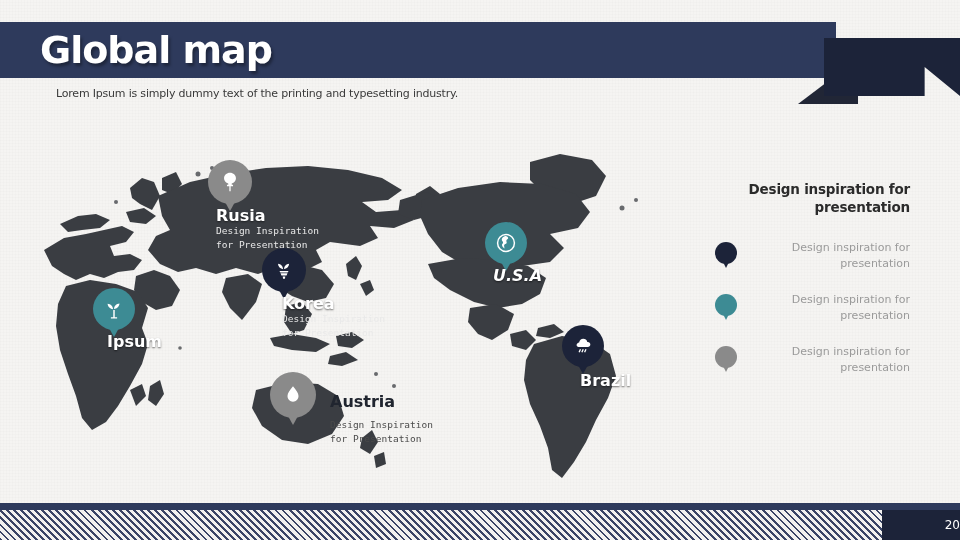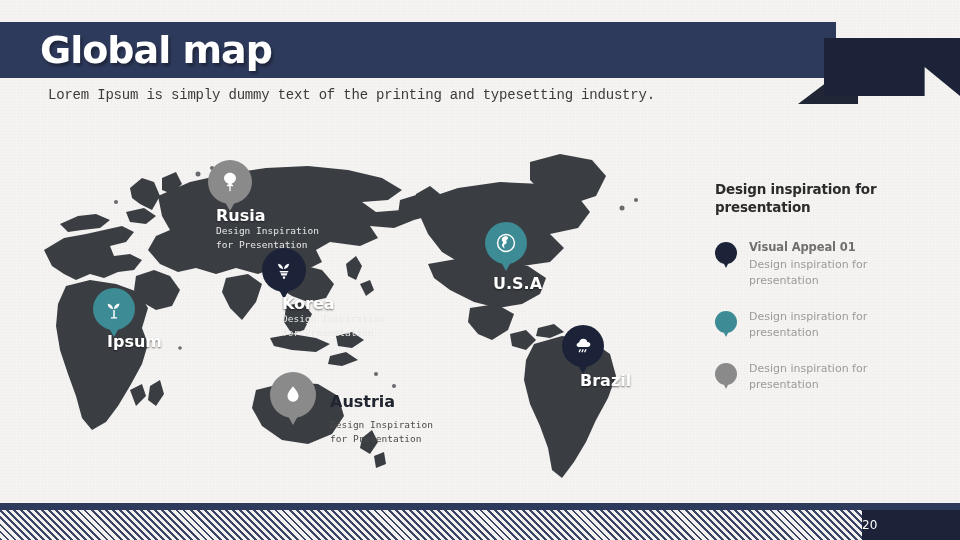--- a/index.html
+++ b/index.html
@@ -37,24 +37,23 @@
     background:#1c2339;
     clip-path:polygon(0 0, 100% 0, 100% 100%, 74% 50%, 74% 100%, 0 100%);
   }
   #ribbon-shadow {
     position:absolute; left:798px; top:84px; width:60px; height:20px;
     background:#151a2b;
     clip-path:polygon(0 100%, 44% 0, 100% 0, 100% 100%);
     opacity:.95;
   }
   #header-subtitle {
-    position:absolute; left:48px; top:87px;
-    font-size:14px; color:#3a3a3a; letter-spacing:-.2px;
+    position:absolute; left:56px; top:87px;
+    font-size:11px; color:#3a3a3a; letter-spacing:-.2px;
     white-space:nowrap;
-    font-family:Liberation Mono, monospace;
   }
 
   
   #map-wrap {
     position:absolute; left:30px; top:138px; width:680px; height:360px;
   }
   #map-wrap svg { width:100%; height:100%; display:block; }
 
   
   .marker { position:absolute; }
@@ -78,21 +77,21 @@
   }
   .marker-label.dark { color:#20252f; text-shadow:none; }
   .marker-sub {
     position:absolute; white-space:nowrap;
     font-size:9.5px; line-height:14px; color:#e9e9e9;
     font-family:"DejaVu Sans Mono", monospace;
   }
   .marker-sub.dark { color:#4a4a4a; }
 
   
-  #legend { position:absolute; left:715px; top:180px; width:195px; }
+  #legend { position:absolute; left:715px; top:180px; width:195px;text-align:right; }
   #legend-title {
     font-size:13.5px; font-weight:bold; color:#2b2b2b;
     line-height:18px; letter-spacing:-.2px; margin-bottom:24px;
   }
   .legend-item { display:flex; gap:12px; margin-bottom:20px; }
   .legend-dot {
     flex:0 0 auto; position:relative; width:22px; height:22px;
     border-radius:50%; margin-top:2px;
   }
   .legend-dot::after {
@@ -113,23 +112,23 @@
   #footer-line {
     position:absolute; left:0; bottom:30px; width:960px; height:7px;
     background:#2e3a5c;
   }
   #footer-hatch {
     position:absolute; left:0; bottom:0; width:960px; height:30px;
     background:repeating-linear-gradient(45deg,
       #3a4465 0 2px, #f2f1ef 2px 5px);
   }
   #page-box {
-    position:absolute; right:0; bottom:0; width:98px; height:30px;
+    position:absolute; right:0; bottom:0; width:78px; height:30px;
     background:#1c2339;
-    display:flex; align-items:center; justify-content:flex-start;
+    display:flex; align-items:center; justify-content:flex-end;
   }
   #page-num { font-size:12px; color:#ffffff; }
 </style>
 </head>
 <body>
 
 <div id="slide">
 
   <div id="header-bar"></div>
   <div id="ribbon-shadow"></div>
@@ -269,40 +268,39 @@
     </div>
   </div>
 
   <div class="marker" style="left:485px; top:222px;">
     <div class="pin" style="background:#3d8b94; color:#3d8b94; width:42px; height:42px;">
       <svg viewBox="0 0 24 24">
         <path d="M12 2a10 10 0 100 20 10 10 0 000-20zm0 1.6a8.4 8.4 0 018.4 8.4 8.4 8.4 0 01-8.4 8.4A8.4 8.4 0 013.6 12 8.4 8.4 0 0112 3.6z"></path>
         <path d="M9.4 5.2c-1.1.8-2 2-2 3.2 0 1.4 1.4 1.8 1.4 3s-1.2 1.6-1.2 2.8c0 1.6 1.6 2.6 2.6 3.8.4-1.4-.6-2.6-.2-3.8.4-1.2 2-1 2.6-2 .6-1-.4-2-.2-3 .2-1.2 2-1.4 2-2.6 0-1-1-1.6-2-2-1-.4-2-.2-2.8.6z"></path>
       </svg>
     </div>
-    <div class="marker-label" style="left:8px; top:52px;">U.S.A</div>
+    <div class="marker-label" style="left:8px; top:44px;font-style:italic;">U.S.A</div>
   </div>
 
   <div class="marker" style="left:562px; top:325px;">
     <div class="pin" style="background:#1c2339; color:#1c2339; width:42px; height:42px;">
       <svg viewBox="0 0 24 24">
         <path d="M7 13h10.2c1.6 0 2.8-1.2 2.8-2.7 0-1.5-1.2-2.7-2.8-2.7h-.5C16.2 5.6 14.4 4.2 12.3 4.2c-2.3 0-4.2 1.7-4.5 3.9C6.2 8.3 5 9.5 5 11c0 1.1.9 2 2 2z"></path>
         <path d="M8.6 15.2l-1.5 3.4 1.3.6 1.5-3.4zM11.6 15.2l-1.5 3.4 1.3.6 1.5-3.4zM14.6 15.2l-1.5 3.4 1.3.6 1.5-3.4z"></path>
       </svg>
     </div>
     <div class="marker-label" style="left:18px; top:46px;">Brazil</div>
   </div>
 
   <div id="legend">
     <div id="legend-title">Design inspiration  for presentation</div>
 
     <div class="legend-item">
       <div class="legend-dot" style="background:#1c2339; color:#1c2339;"></div>
       <div class="legend-text">
-        <div class="legend-heading">Visual Appeal  01</div>
         <div class="legend-body">Design inspiration for presentation</div>
       </div>
     </div>
 
     <div class="legend-item">
       <div class="legend-dot" style="background:#3d8b94; color:#3d8b94;"></div>
       <div class="legend-text">
         <div class="legend-body">Design inspiration for presentation</div>
       </div>
     </div>

